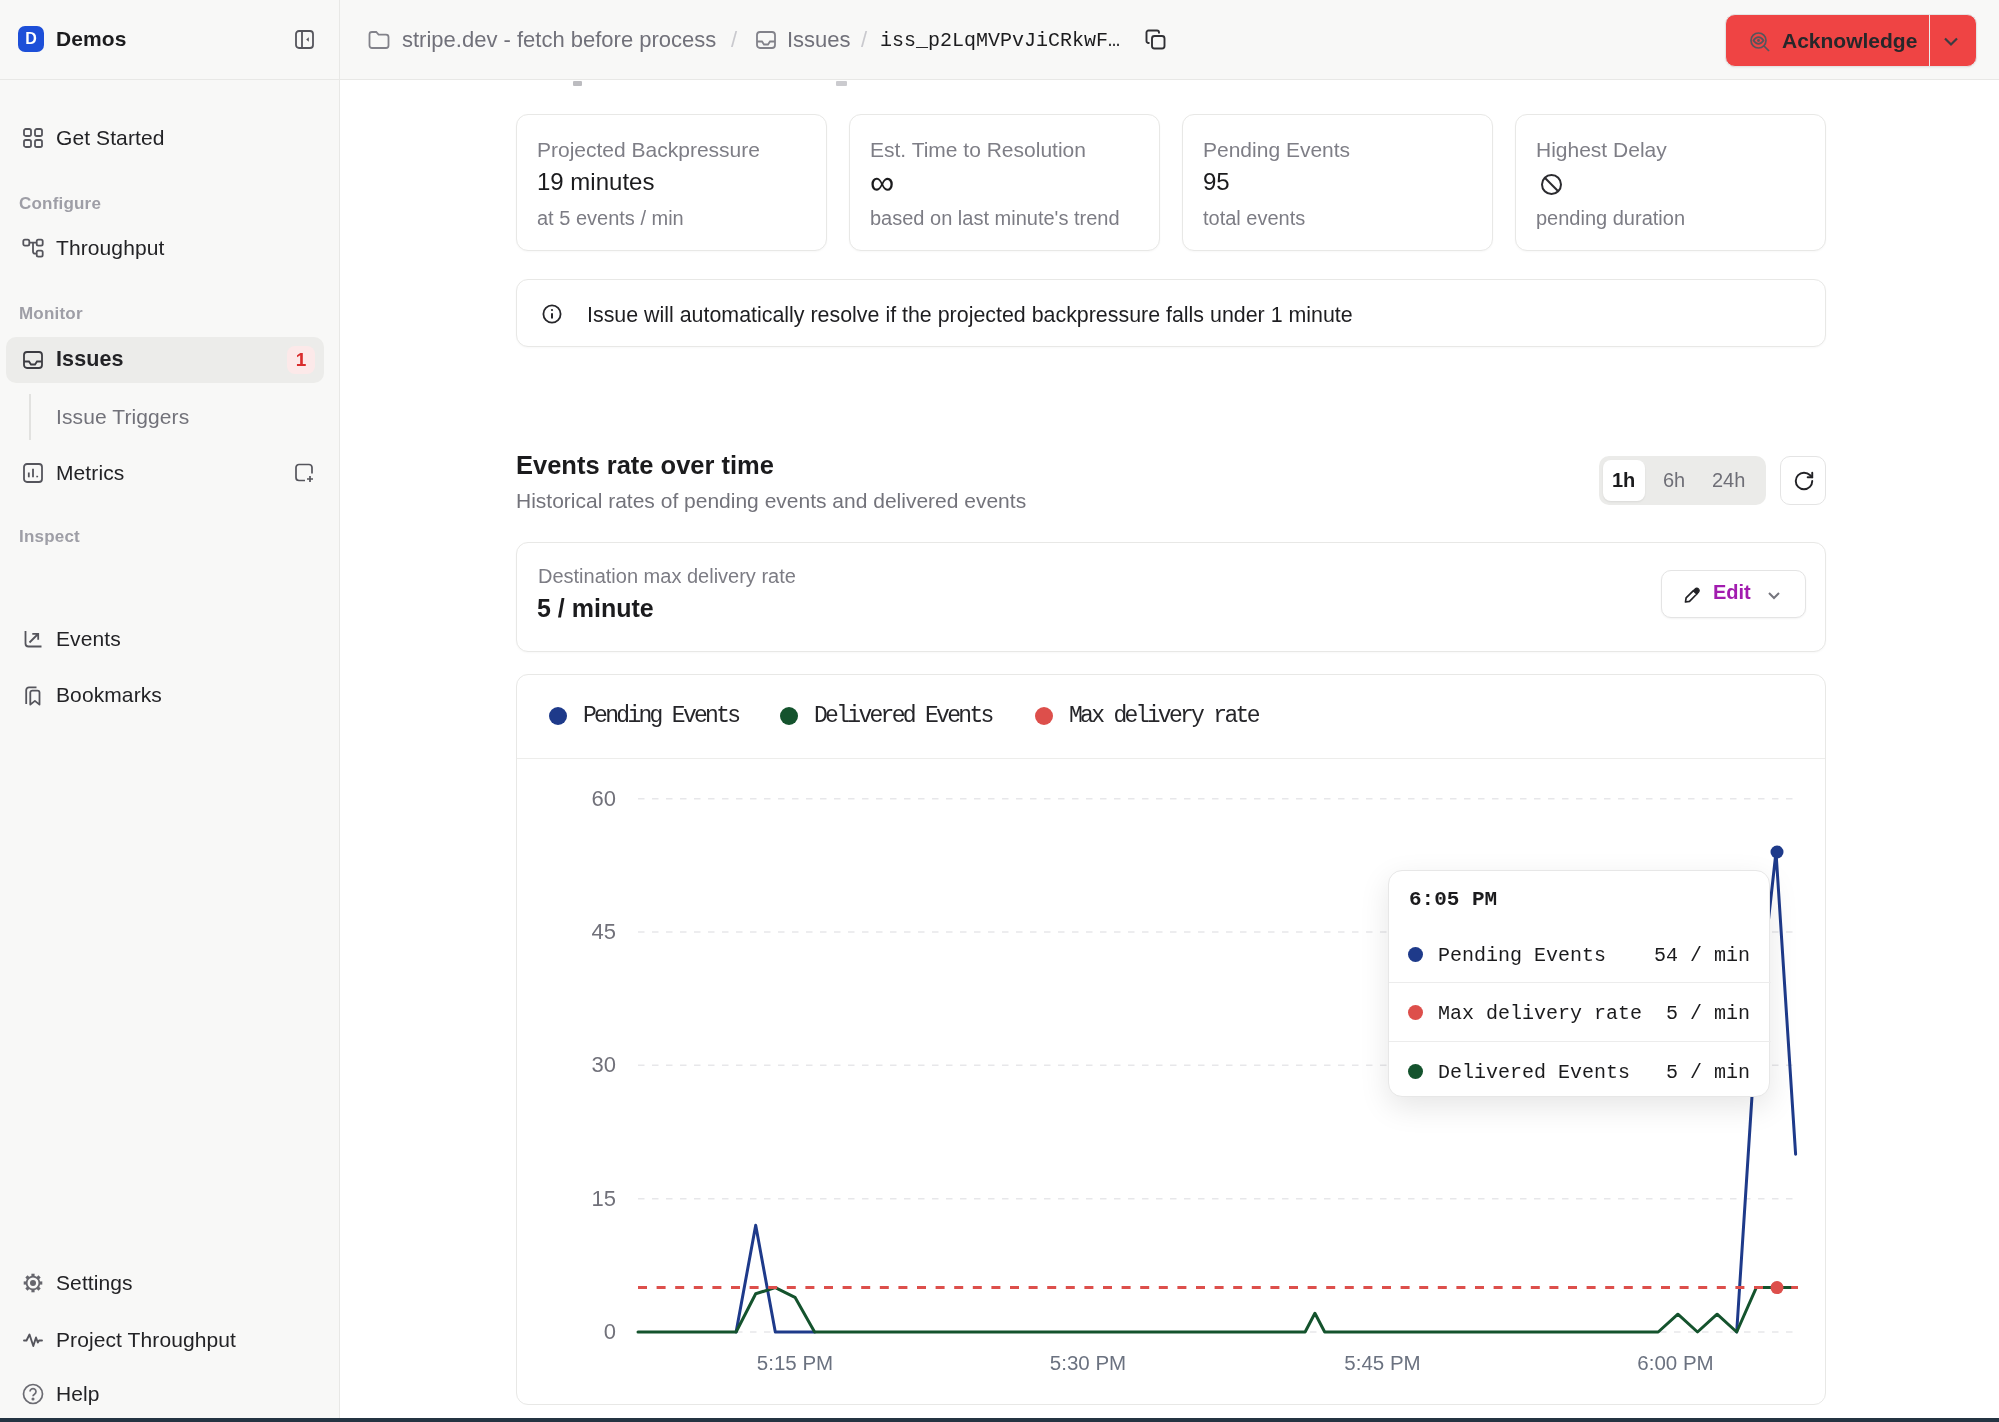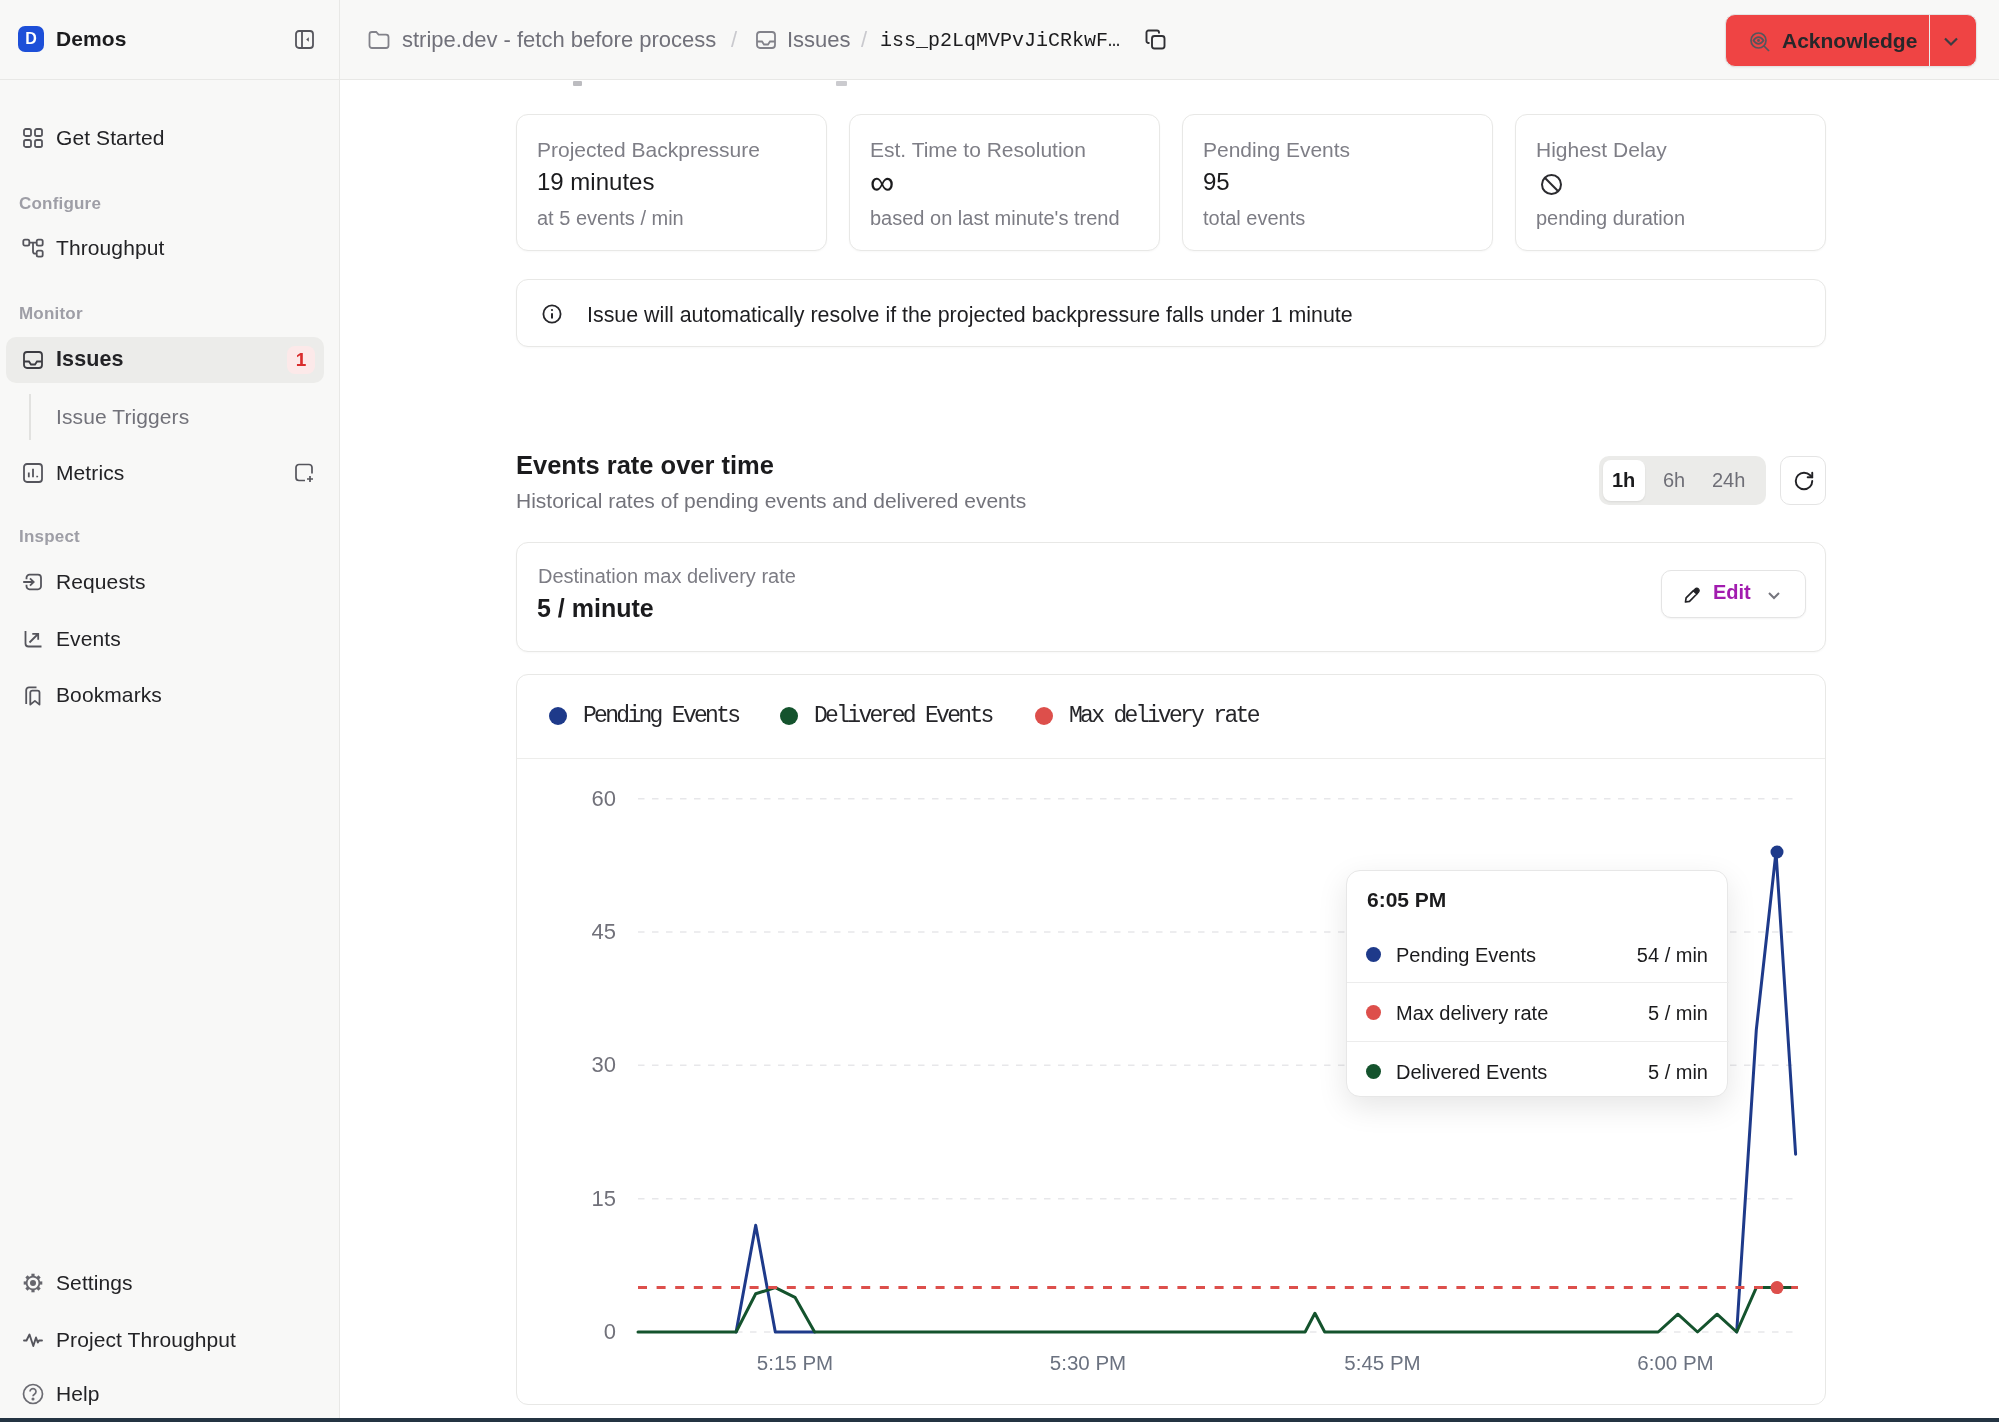--- a/index.html
+++ b/index.html
@@ -57,22 +57,22 @@
   #editbtn { position:absolute; left:1661px; top:570px; width:145px; height:48px; background:#fff;
     border:1px solid #e4e4e4; border-radius:10px; box-shadow:0 1px 2px rgba(0,0,0,.05); }
 
   
   #chartcard { position:absolute; left:516px; top:674px; width:1310px; height:731px;
     background:#fff; border:1px solid #e8e8e6; border-radius:12px; }
   #legend { position:absolute; left:0; top:0; width:1308px; height:84px; border-bottom:1px solid #ededeb; }
   .ldot { position:absolute; top:32px; width:18px; height:18px; border-radius:50%; }
   .ltext { position:absolute; top:28px; font-family:"Liberation Mono", monospace; font-size:23px; letter-spacing:-2.7px; color:#26262a; }
 
-  #tooltip { position:absolute; left:829px; top:195px; width:382px; height:227px; background:#fff;
-    border:1px solid #e7e7e7; border-radius:14px; box-shadow:0 10px 30px rgba(0,0,0,.10); }
+  #tooltip { position:absolute; left:871px; top:195px; width:382px; height:227px; background:#fff;
+    border:1px solid #e7e7e7; border-radius:14px; box-shadow:0 10px 30px rgba(0,0,0,.10);font-family:Liberation Mono, monospace; }
   #tooltip .tt-title { position:absolute; left:20px; top:17px; font-size:21px; font-weight:700; color:#1b1b1d; }
   .ttrow { position:absolute; left:0; width:382px; height:57px; }
   .ttrow .dot { position:absolute; left:19px; top:22px; width:15px; height:15px; border-radius:50%; }
   .ttrow .lab { position:absolute; left:49px; top:19px; font-size:20px; color:#1b1b1d; }
   .ttrow .val { position:absolute; right:21px; top:19px; font-size:20px; color:#1b1b1d; }
   .ttdiv { position:absolute; left:0; width:382px; height:1px; background:#ececec; }
 
   #bottombar { position:absolute; left:0; top:1418px; width:1999px; height:4px; background:#243442; }
 </style>
 </head>
@@ -138,27 +138,20 @@
     </svg>
     <div class="ntext">Metrics</div>
     <svg class="abs" style="left:293px;top:12px;" width="22" height="22" viewBox="0 0 22 22" fill="none" stroke="#55555c" stroke-width="1.7">
       <path d="M19 11.5 v-6 a3 3 0 0 0-3-3 h-10 a3 3 0 0 0-3 3 v10 a3 3 0 0 0 3 3 h6"></path>
       <path d="M17 14 v6 M14 17 h6"></path>
     </svg>
   </div>
 
   <div class="seclabel" style="top:527px;">Inspect</div>
 
-  <div class="navrow" style="top:559px;">
-    <svg class="nicon" width="22" height="22" viewBox="0 0 22 22" fill="none" stroke="#55555c" stroke-width="1.8">
-      <path d="M4.5 8.2 V6.7 a3 3 0 0 1 3-3 H16 a3 3 0 0 1 3 3 v8.6 a3 3 0 0 1-3 3 H7.5 a3 3 0 0 1-3-3 v-1.5"></path>
-      <path d="M1.2 11 H11.3 M8 7.3 L11.7 11 L8 14.7"></path>
-    </svg>
-    <div class="ntext">Requests</div>
-  </div>
 
   <div class="navrow" style="top:616px;">
     <svg class="nicon" width="22" height="22" viewBox="0 0 22 22" fill="none" stroke="#55555c" stroke-width="1.8">
       <path d="M3.5 3 V15.5 a3 3 0 0 0 3 3 H19.5"></path>
       <path d="M7.5 14.5 L15.5 6.5 M10.3 5.8 H16.2 V11.7"></path>
     </svg>
     <div class="ntext">Events</div>
   </div>
 
   <div class="navrow" style="top:672px;">

